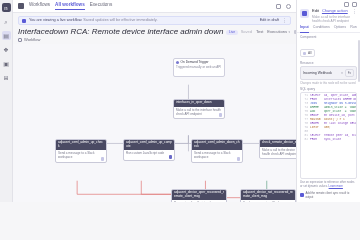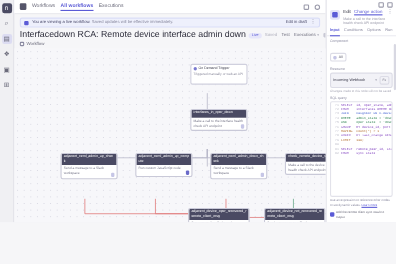--- a/index.html
+++ b/index.html
@@ -57,21 +57,21 @@
   .banner-ic { width: 4px; height: 4px; background: #5b5bd6; border-radius: 1px; flex:0 0 4px;}
   .banner-txt { font-size: 3.8px; color: #4a4a6a; line-height: 1; white-space: nowrap; }
   .banner-txt .dim { color: #8a8aa0; }
   .banner-right { margin-left: auto; display: flex; align-items: center; gap: 3px; }
   .banner-link { font-size: 3.8px; color: #4a4a6a; line-height: 1; }
   .kebab { font-size: 5px; color: #8a8aa0; line-height: 1; letter-spacing: 0; }
 
   .titlerow {
     display: flex; align-items: center; gap: 3px; padding: 3px 5px 1px 5px;
   }
-  .title { font-size: 8px; color: #2c2c3a; line-height: 1.1; white-space: nowrap; }
+  .title { font-size: 8px; color: #2c2c3a; line-height: 1.1; white-space: nowrap; font-style: italic; }
   .badge {
     font-size: 3.4px; color: #5b5bd6; background: #e6e6fa;
     border-radius: 5px; padding: 1px 2.5px; line-height: 1;
   }
   .title-actions { margin-left: auto; display: flex; align-items: center; gap: 4px; }
   .ta-item { font-size: 4px; color: #6b6b7b; line-height: 1; display:flex; align-items:center; gap:1.5px;}
   .ta-item.muted { color: #b0b0bd; }
   .chev { font-size: 3px; color: #9b9bab; }
 
   .subrow { display: flex; align-items: center; gap: 2px; padding: 0 5px 2px 5px; }

